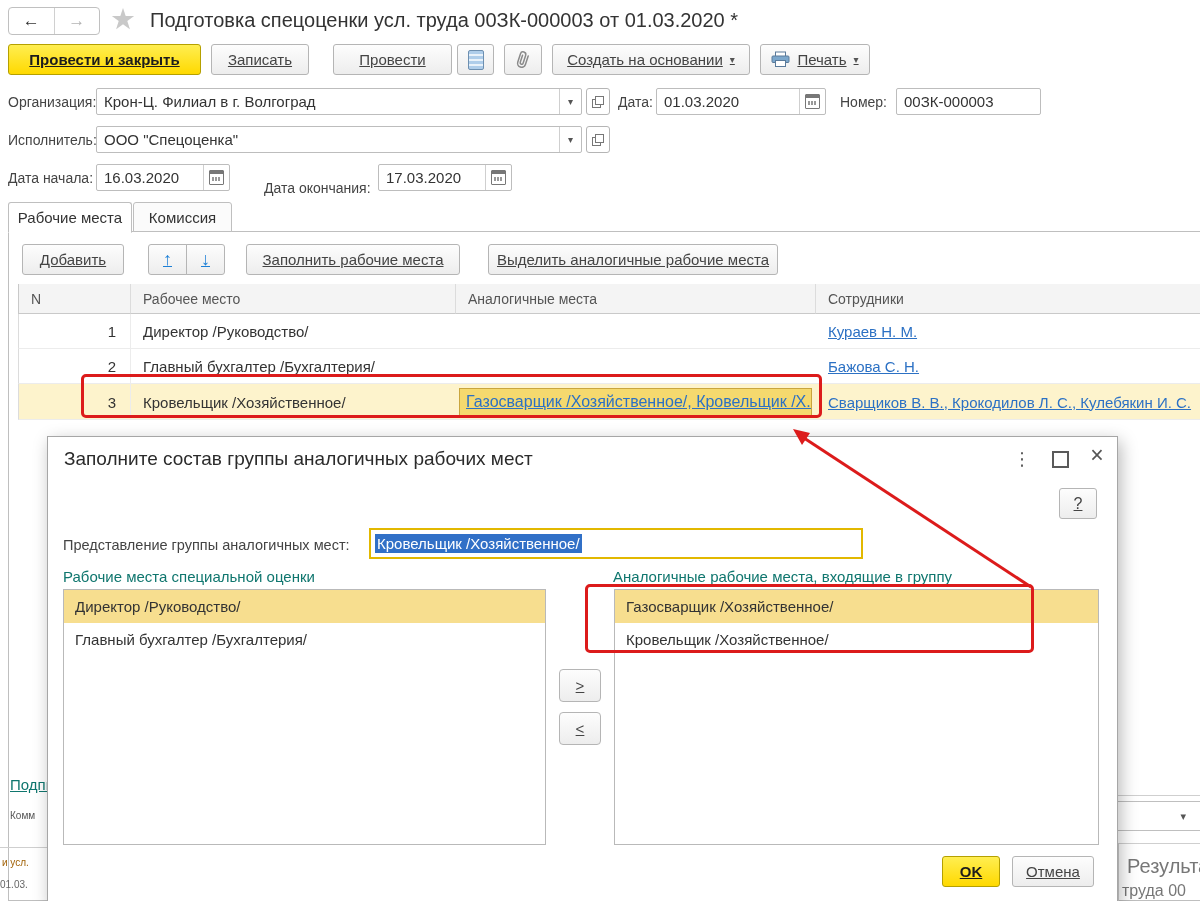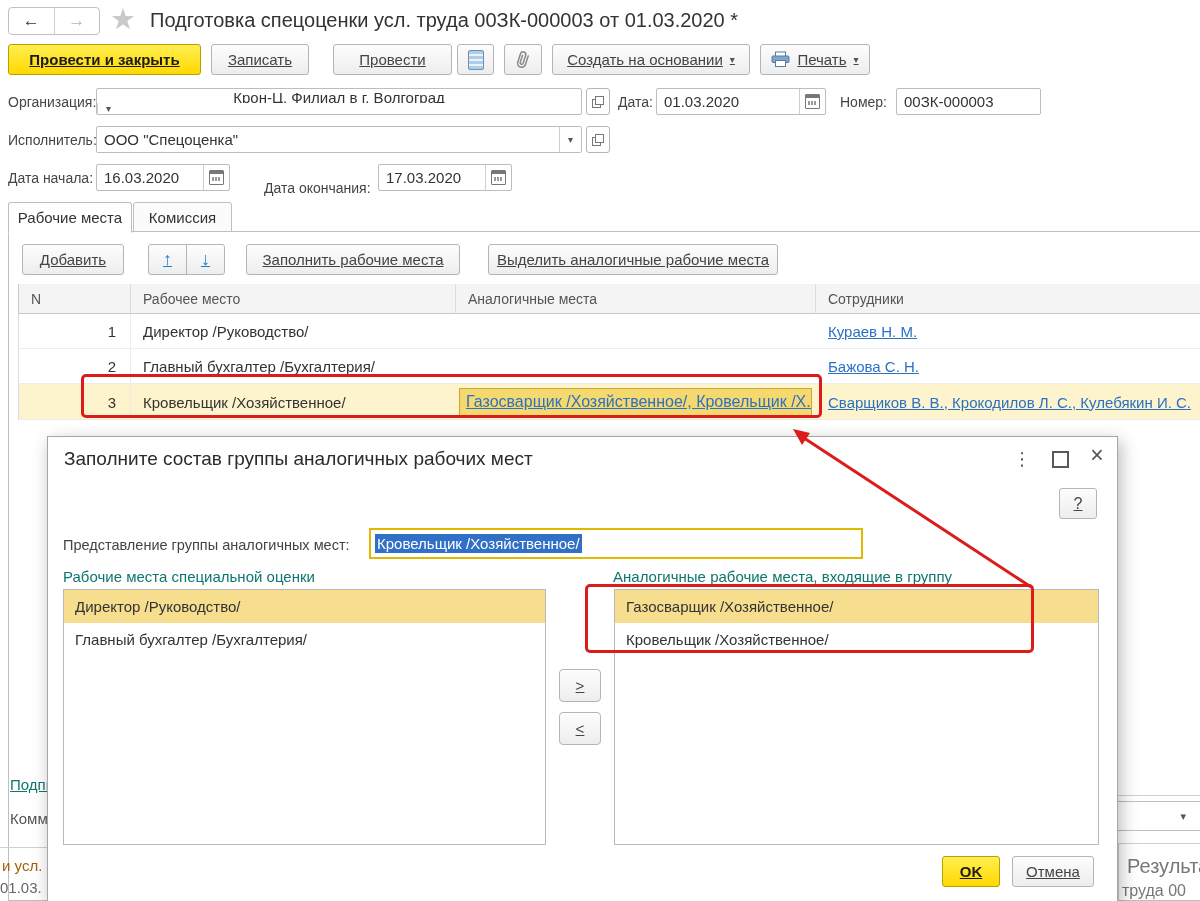--- a/index.html
+++ b/index.html
@@ -29,21 +29,21 @@
   .cell{display:flex;align-items:center;padding-left:12px;font-size:15px;color:#333;white-space:nowrap;overflow:hidden;}
   .link{color:#2c71c4;text-decoration:underline;cursor:pointer;}
   .green{color:#0f766e;}
   .list{background:#fff;border:1px solid #b9b9b9;}
   .list-item{height:33px;display:flex;align-items:center;padding-left:11px;font-size:15px;color:#333;white-space:nowrap;}
   .sel-item{background:#f7de8f;}
   .red-box{border:3px solid #dc1b1b;border-radius:5px;z-index:40;pointer-events:none;}
   .dlg-ctl{display:flex;align-items:center;justify-content:center;color:#555;}
   .vline{border-left:1px solid #cfcfcf;}
   .hline{border-top:1px solid #cfcfcf;}
-  .frag{color:#555;font-size:15px;white-space:nowrap;overflow:hidden;}
+  .frag{color:#555;font-size:10px;white-space:nowrap;overflow:hidden;}
 </style>
 </head>
 <body>
 
 <div id="stage">
 
   <div class="abs" style="left:8px;top:7px;width:92px;height:28px;border:1px solid #c0c0c0;border-radius:4px;background:#fff;display:flex;">
     <div style="flex:1;display:flex;align-items:center;justify-content:center;border-right:1px solid #d0d0d0;color:#333;font-size:17px;">
         <span>←</span>
       </div>
@@ -73,21 +73,21 @@
     <svg width="19" height="17" viewBox="0 0 19 17">
       <rect x="4.5" y="1" width="10" height="4.5" fill="#fff" stroke="#5a7a9a"></rect>
       <rect x="1" y="5" width="17" height="6.5" rx="1" fill="#7ba7cc" stroke="#5a7a9a"></rect>
       <rect x="4.5" y="9.5" width="10" height="6" fill="#fff" stroke="#5a7a9a"></rect>
     </svg>
     <span>Печать</span>
     <span style="font-size:10px;color:#555;">▾</span>
   </div>
 
   <div class="abs lbl" style="left:8px;top:94px;">Организация:</div>
-  <div class="abs field" style="left:96px;top:88px;width:486px;height:27px;flex-direction:column;">
+  <div class="abs field" style="left:96px;top:88px;width:486px;height:27px;">
     <span class="val">Крон-Ц. Филиал в г. Волгоград</span>
     <span class="seg">
         <span>▾</span>
       </span>
   </div>
   <div class="abs open-btn" style="left:586px;top:88px;width:24px;height:27px;">
       <span class="open-icon"></span>
     </div>
   <div class="abs lbl" style="left:618px;top:94px;">Дата:</div>
   <div class="abs field" style="left:656px;top:88px;width:170px;height:27px;">

